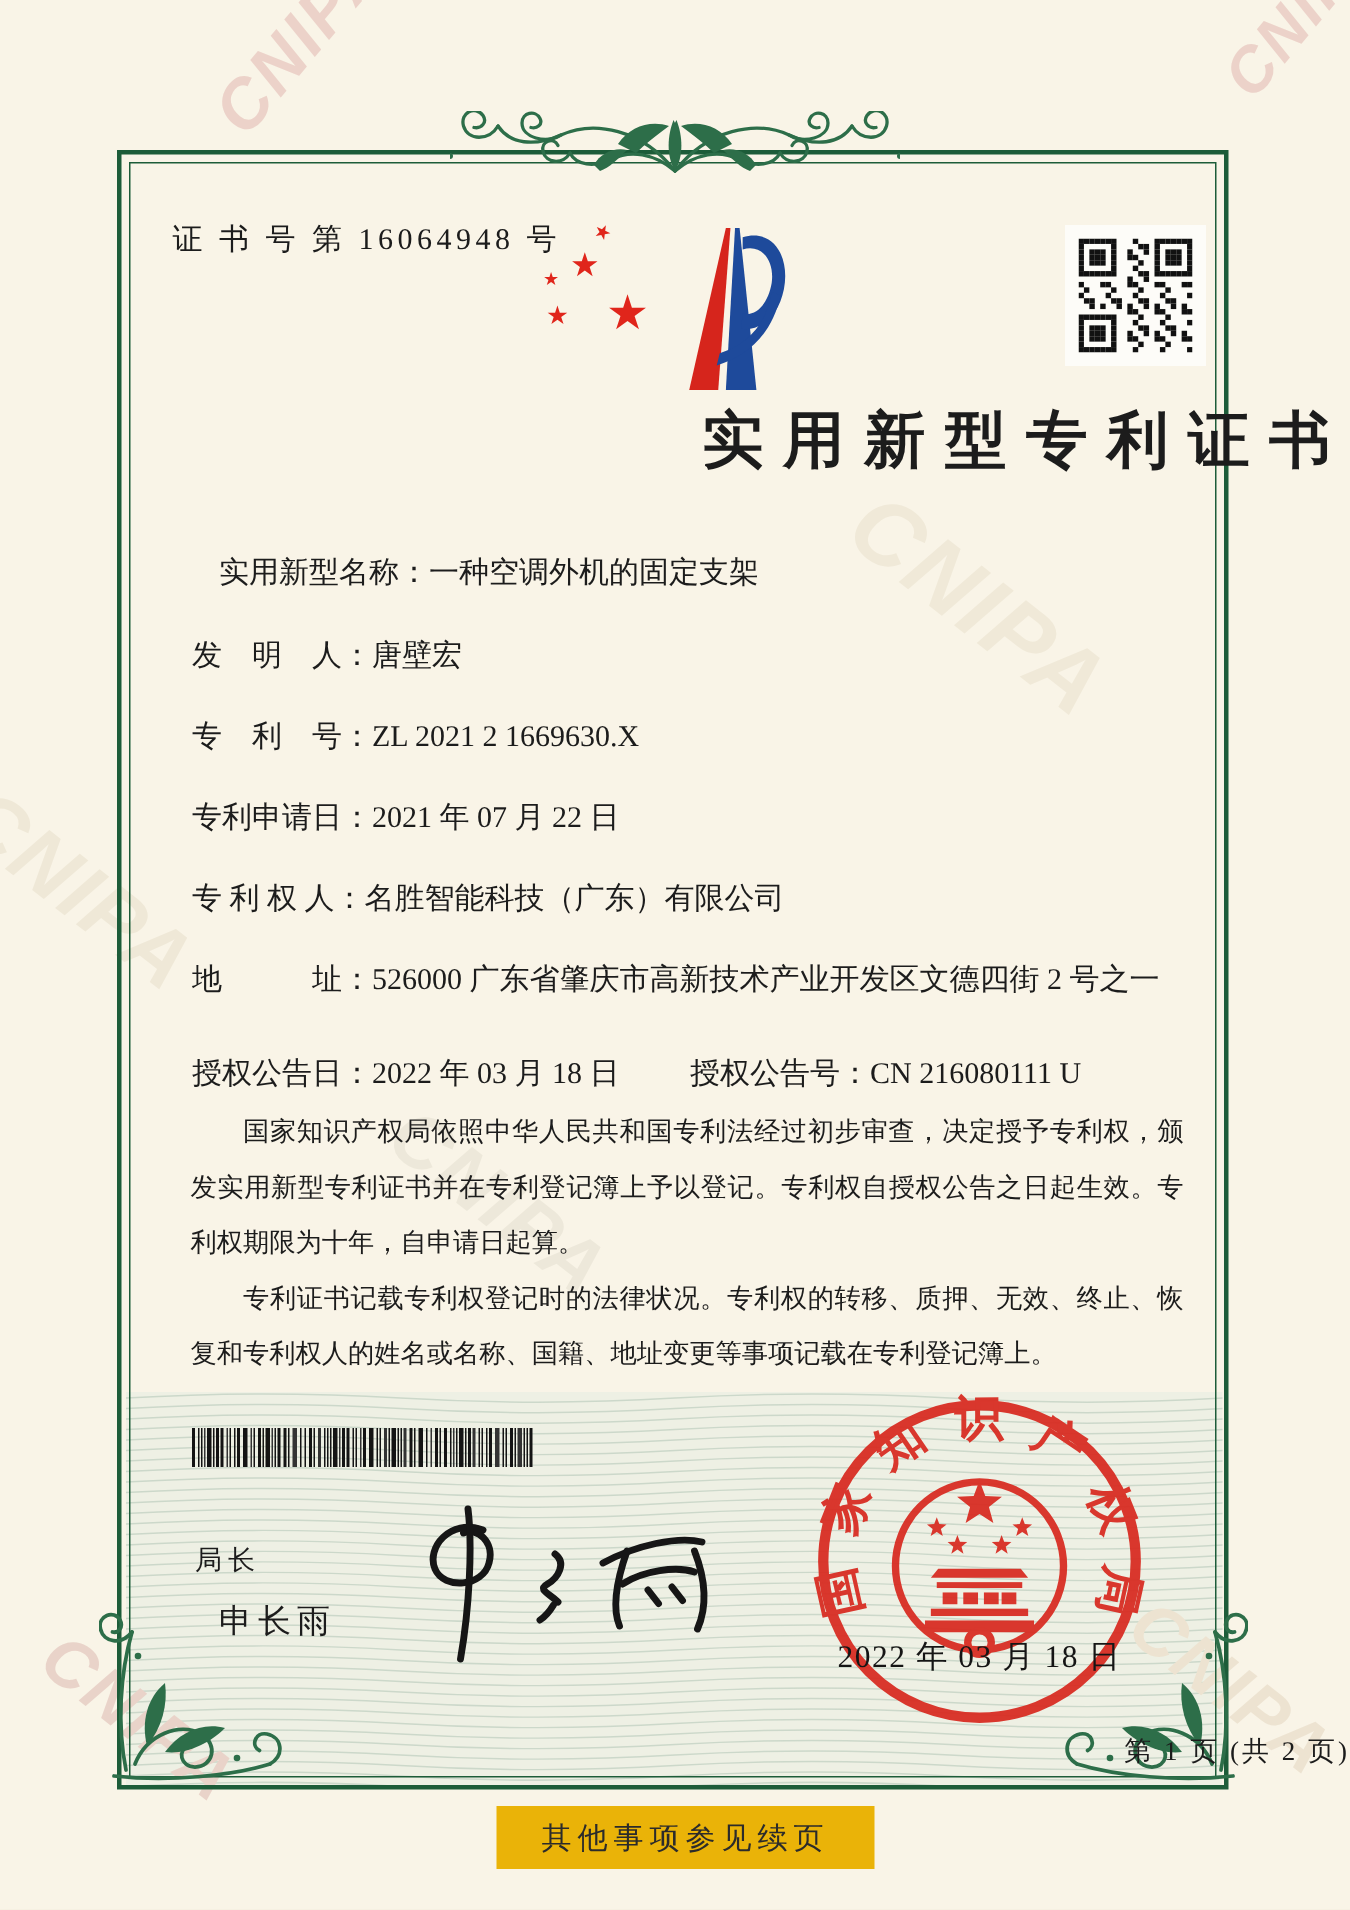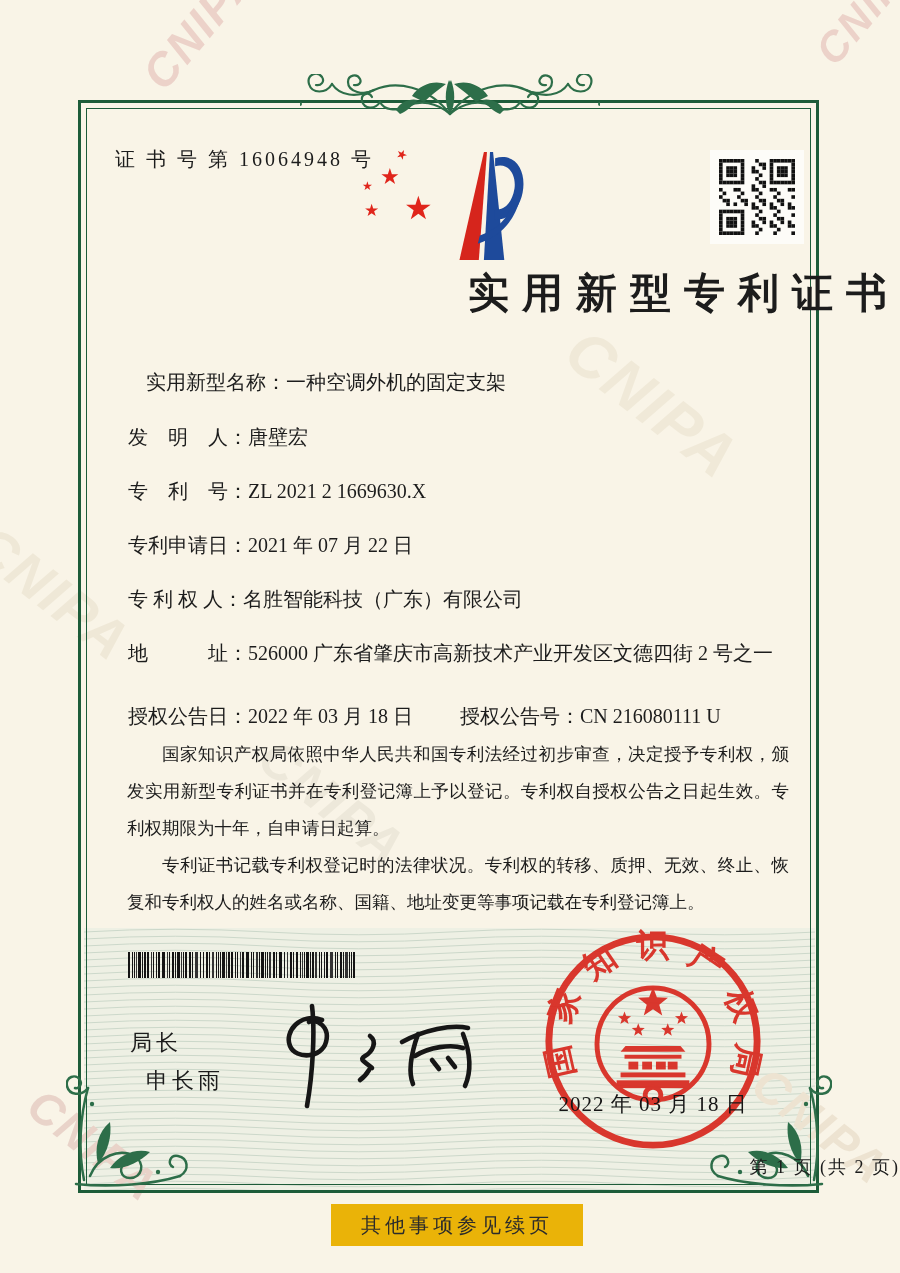--- a/index.html
+++ b/index.html
@@ -26,21 +26,21 @@
   .title{position:absolute;left:0;right:0;top:266px;text-align:right;font-size:41px;font-weight:bold;
       letter-spacing:13px;text-indent:13px;z-index:4;}
   .fields{position:absolute;left:128px;top:366px;width:665px;font-size:20px;z-index:4;}
   .frow{position:absolute;left:0;width:665px;padding-left:38px;text-indent:-38px;line-height:28px;}
   .frow .lbl{white-space:pre;}
   .grant-group2{position:absolute;left:332px;top:0;white-space:nowrap;}
   .body-text{position:absolute;left:127px;top:736px;width:662px;font-size:17.5px;line-height:37px;
       text-align:justify;z-index:4;}
   .body-text p{margin:0;text-indent:2em;}
   #barcode{position:absolute;left:128px;top:952px;z-index:4;}
-  .sig-title{position:absolute;left:130px;top:1028px;font-size:22px;letter-spacing:4px;z-index:4;text-align:center;}
+  .sig-title{position:absolute;left:130px;top:1028px;font-size:18px;letter-spacing:4px;z-index:4;text-align:center;}
   .sig-name{position:absolute;left:146px;top:1066px;font-size:22px;letter-spacing:4px;z-index:4;}
   #signature{position:absolute;left:266px;top:1000px;z-index:4;}
   #seal{position:absolute;left:540px;top:928px;z-index:5;}
   .seal-date{position:absolute;left:540px;top:1090px;width:226px;text-align:center;font-size:21px;
       letter-spacing:1px;color:#151515;z-index:6;white-space:nowrap;}
   .page-no{position:absolute;left:0;right:0;top:1155px;text-align:right;font-size:18px;
       letter-spacing:2px;z-index:4;}
   .note{position:absolute;left:331px;top:1204px;width:252px;height:42px;background:#eab308;
       display:flex;align-items:center;justify-content:center;font-size:20px;letter-spacing:4px;
       color:#2b2b2b;z-index:4;}

